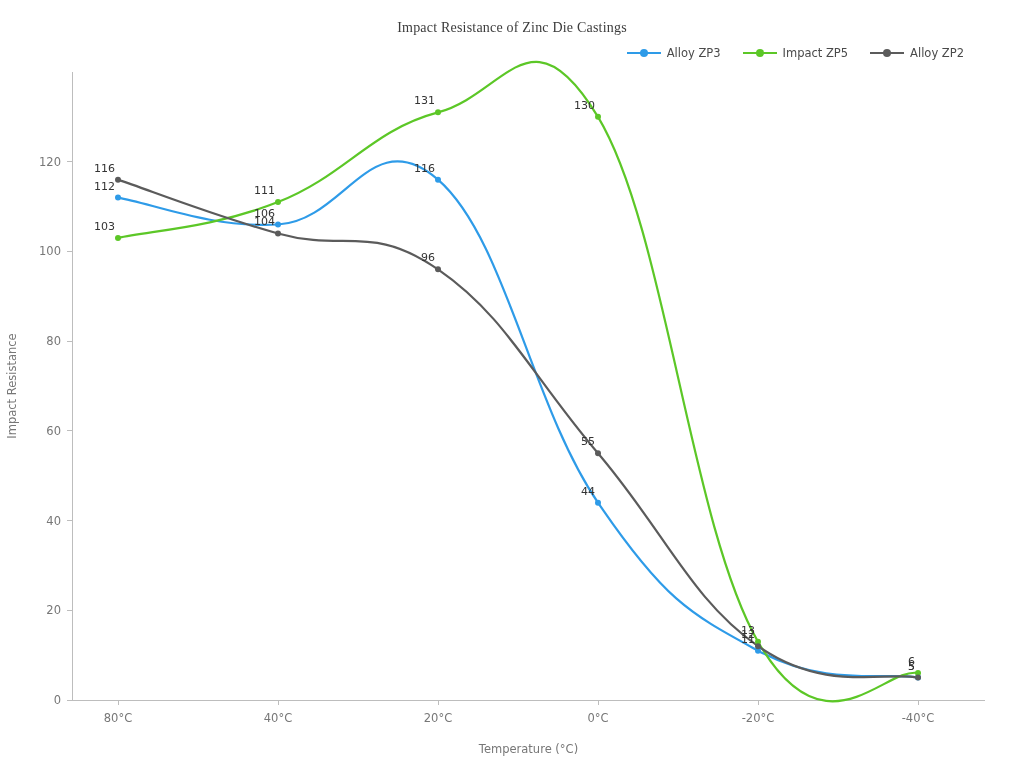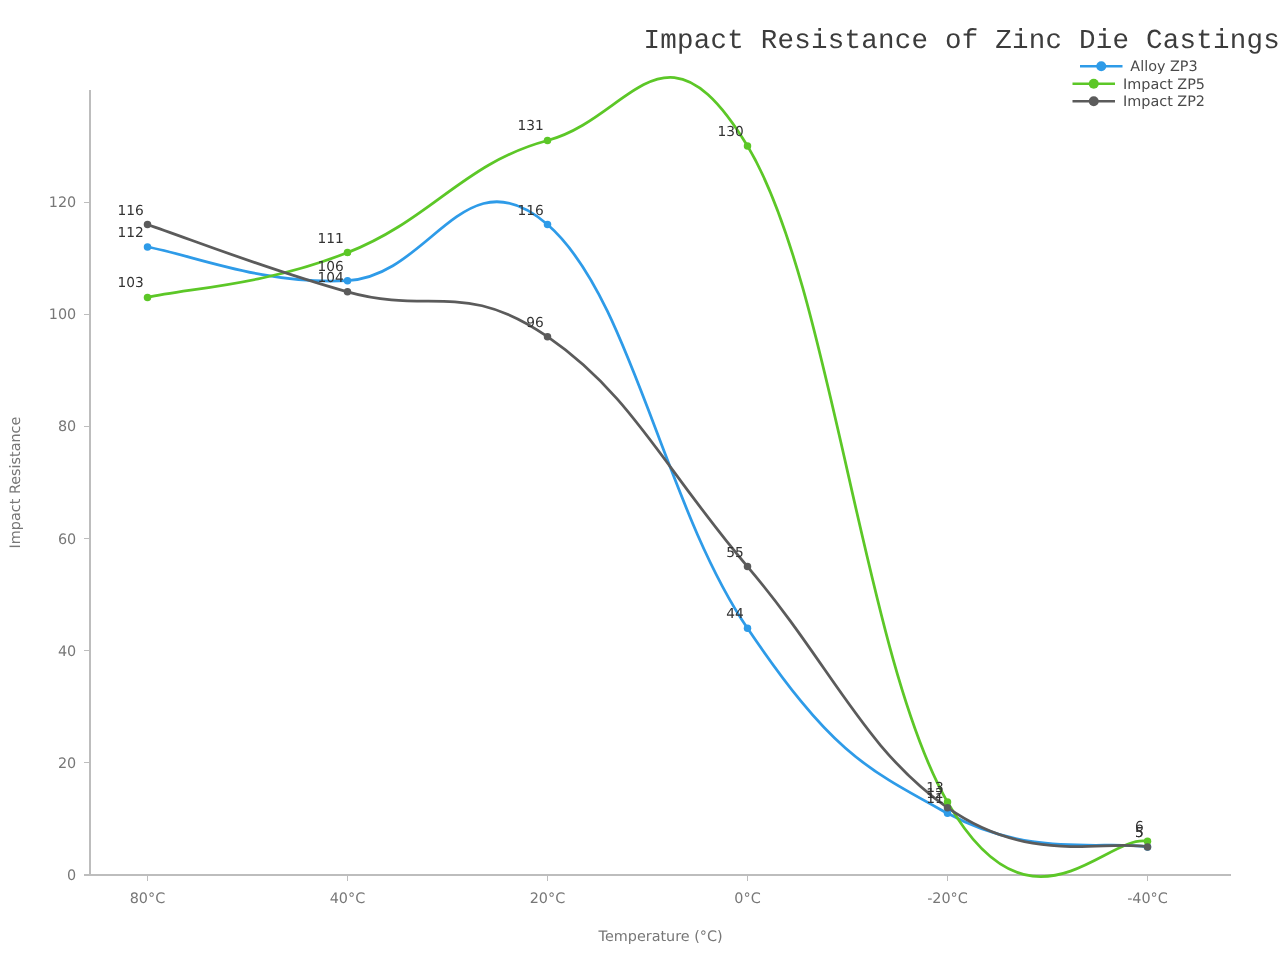--- a/index.html
+++ b/index.html
@@ -16,33 +16,34 @@
   #chart-root {
     position: relative;
     width: 1024px;
     height: 768px;
   }
   .chart-title {
     position: absolute;
     left: 0;
     top: 20px;
     width: 1024px;
-    text-align: right;
-    font-size: 22px;
+    text-align: center;
+    font-size: 14px;
     color: #3c3c3c;
-    font-family: Liberation Mono, monospace;
+    font-family: Liberation Serif, serif;
     letter-spacing: 0.2px;
   }
   .legend {
     position: absolute;
     right: 60px;
     top: 46px;
     display: flex;
-    flex-direction: column;
+    flex-direction: row;
     align-items: center;
+    gap: 22px;
   }
   .legend-item {
     display: flex;
     flex-direction: row;
     align-items: center;
     gap: 6px;
     cursor: pointer;
   }
   .legend-swatch {
     display: block;
@@ -127,21 +128,21 @@
           <span class="lline" style="background: rgb(92, 199, 39);"></span>
           <span class="ldot" style="background: rgb(92, 199, 39);"></span>
         </span>
         <span class="legend-label">Impact ZP5</span>
       </div>
       <div class="legend-item">
         <span class="legend-swatch">
           <span class="lline" style="background: rgb(91, 91, 91);"></span>
           <span class="ldot" style="background: rgb(91, 91, 91);"></span>
         </span>
-        <span class="legend-label">Impact ZP2</span>
+        <span class="legend-label">Alloy ZP2</span>
       </div>
     </div>
 
   <svg class="plot" id="plot-svg" width="1024" height="768">
       <line x1="72" y1="72" x2="72" y2="700" class="axis-line"></line>
       <line x1="72" y1="700" x2="985" y2="700" class="axis-line"></line>
       <line x1="67" y1="700" x2="72" y2="700" class="tick-mark"></line>
       <text x="61" y="704" class="tick-text" text-anchor="end">0</text>
       <line x1="67" y1="610.2857142857143" x2="72" y2="610.2857142857143" class="tick-mark"></line>
       <text x="61" y="614.2857142857143" class="tick-text" text-anchor="end">20</text>

